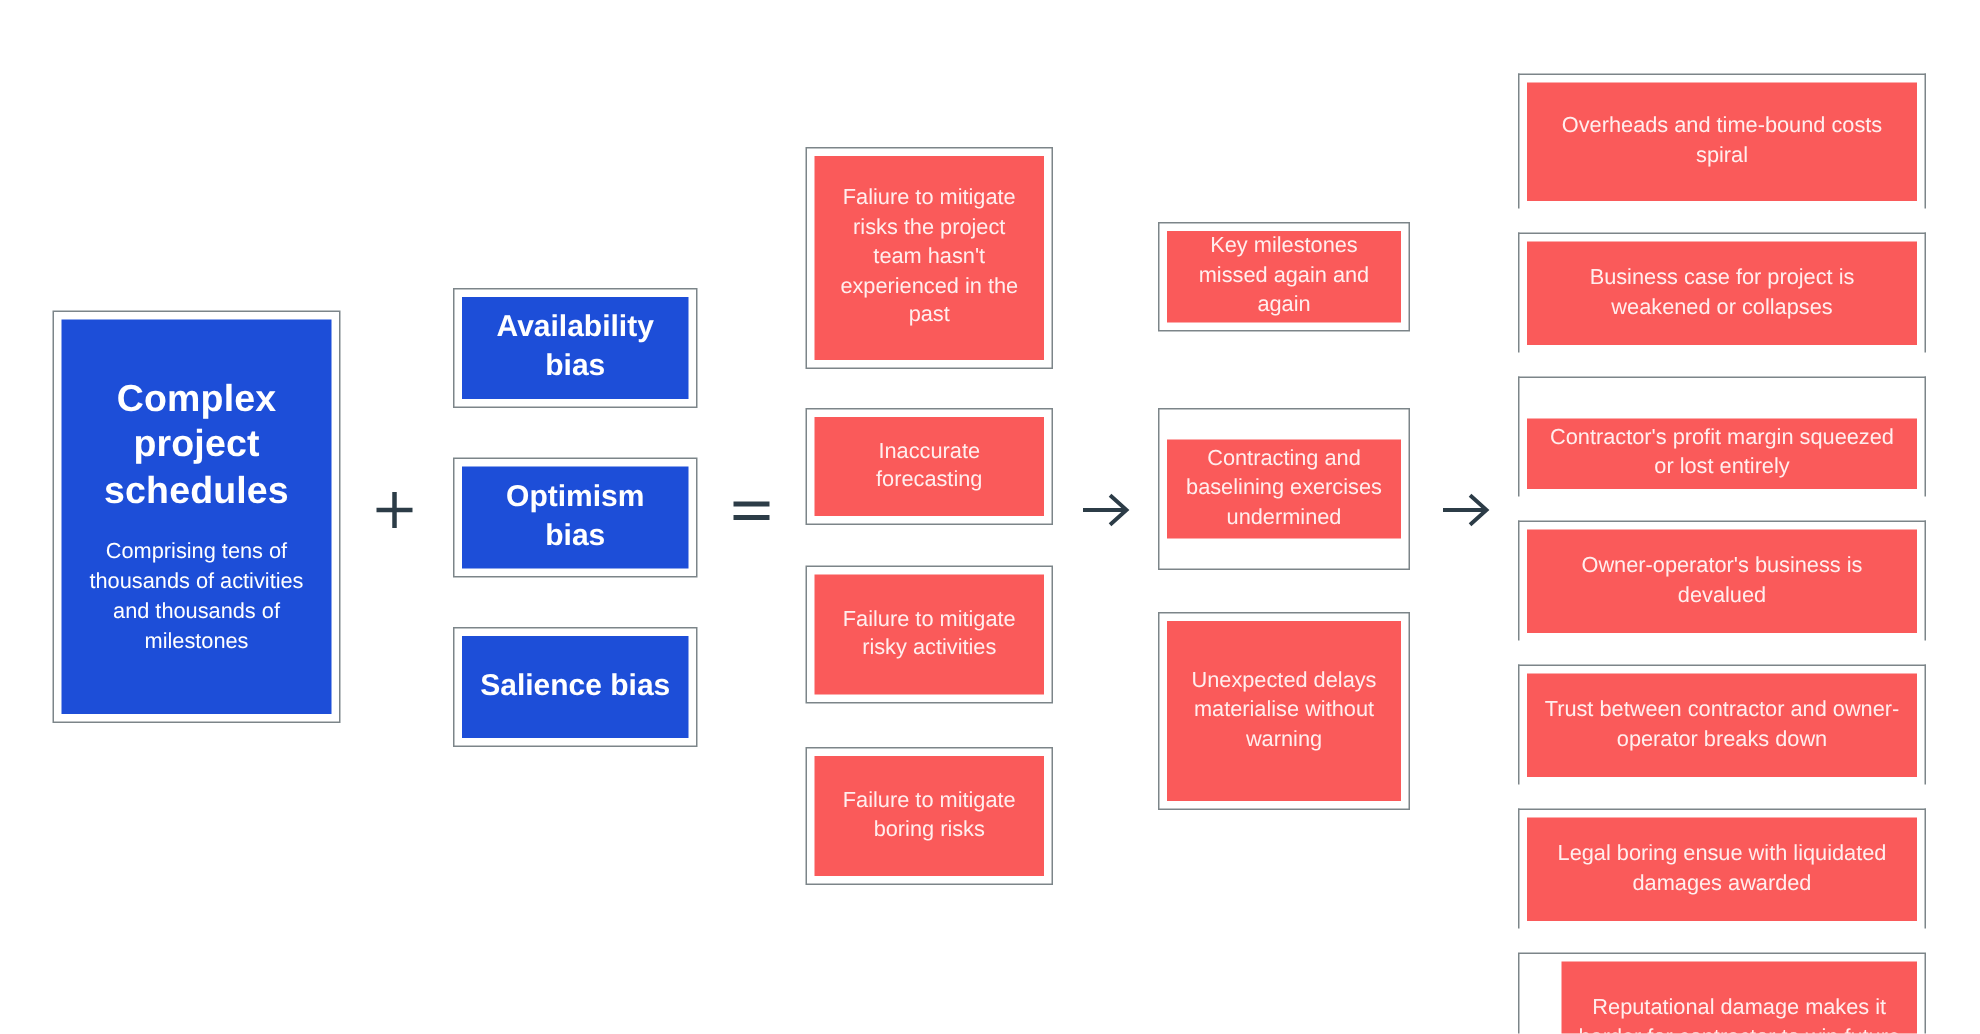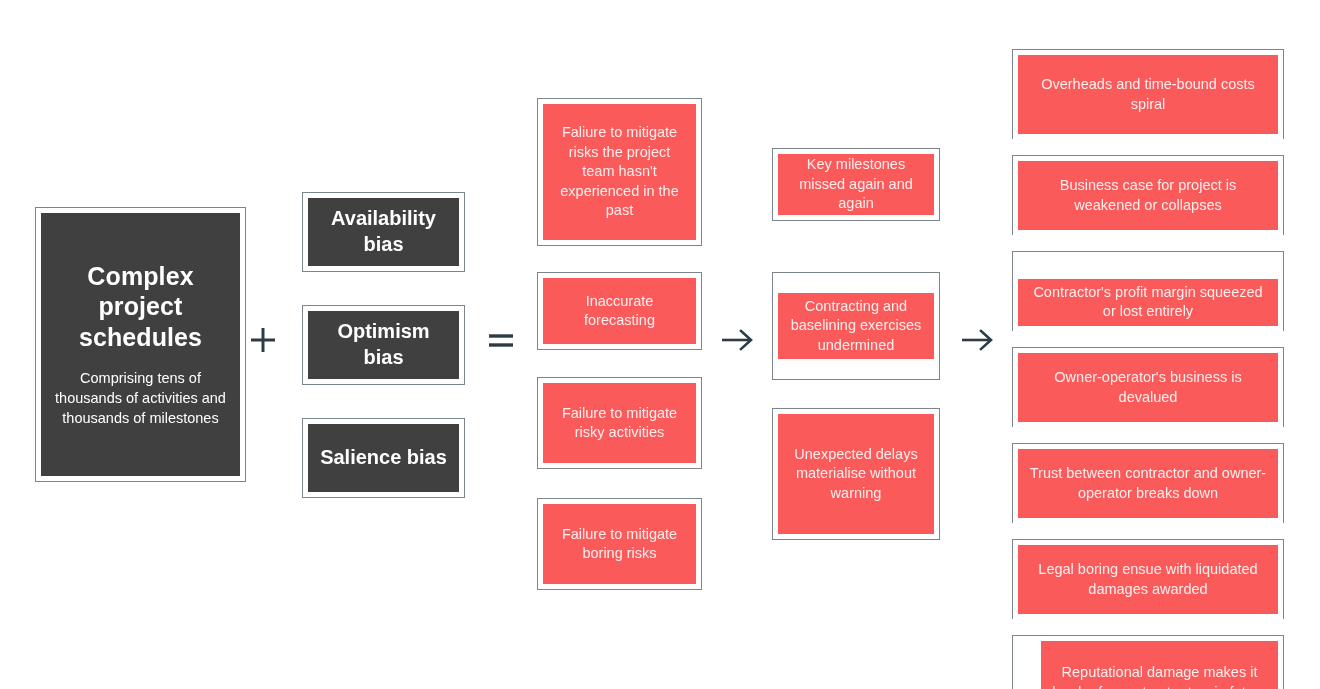--- a/index.html
+++ b/index.html
@@ -39,21 +39,21 @@
     flex-direction: column;
     align-items: center;
     justify-content: center;
     text-align: center;
     box-sizing: border-box;
     padding: 4px 8px;
   }
 
   
   .node.dark .fill {
-    background: #404040;
+    background: #1d4ed8;
     color: #ffffff;
   }
   
   .node.red .fill {
     background: #fa5a5a;
     color: #ffeeee;
   }
 
   
   .t-hero {
@@ -110,21 +110,21 @@
   }
   .stack .node:last-child {
     border-bottom-width: 1px;
   }
 </style>
 </head>
 <body>
 
 <div id="canvas">
 
-  <div class="node dark" style="left:35px; top:207px; width:211px; height:275px;">
+  <div class="node dark" style="left:35px; top:207px; width:192px; height:275px;">
     <div class="fill">
       <div class="t-hero">Complex project schedules</div>
       <div class="t-hero-sub">Comprising tens of thousands of activities and thousands of milestones</div>
     </div>
   </div>
 
   <div class="op" style="left:246px; top:323px; width:34px; height:34px;">
     <svg width="30" height="30" viewBox="0 0 30 30" aria-hidden="true">
       <line x1="15" y1="3" x2="15" y2="27" stroke="currentColor" stroke-width="3"></line>
       <line x1="3" y1="15" x2="27" y2="15" stroke="currentColor" stroke-width="3"></line>

